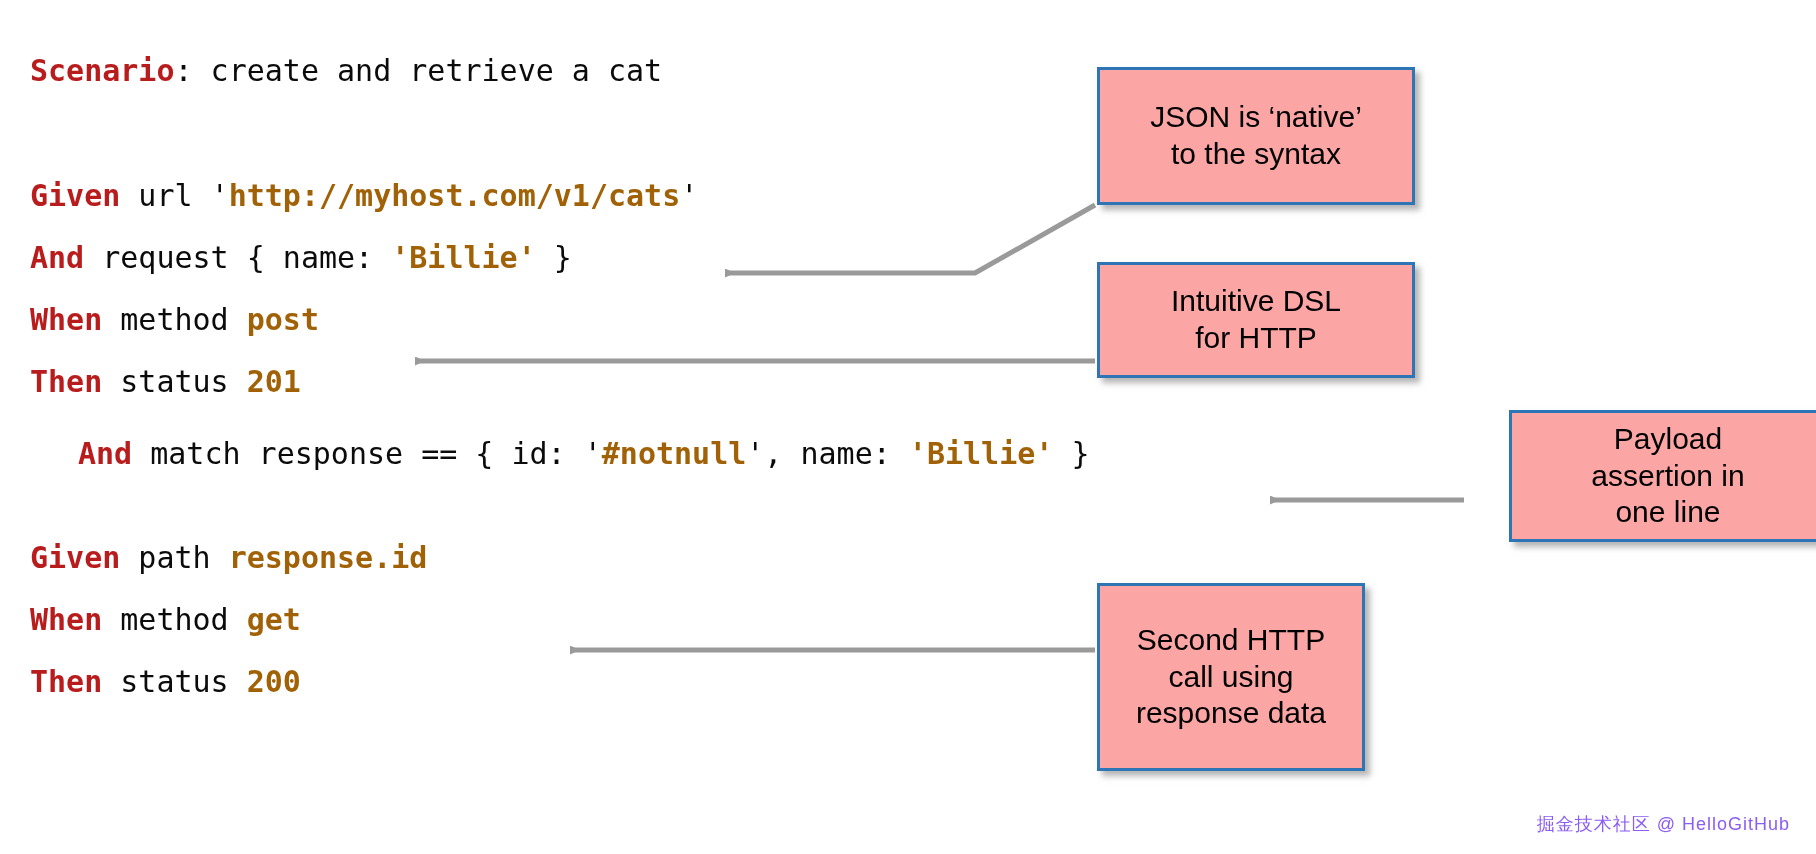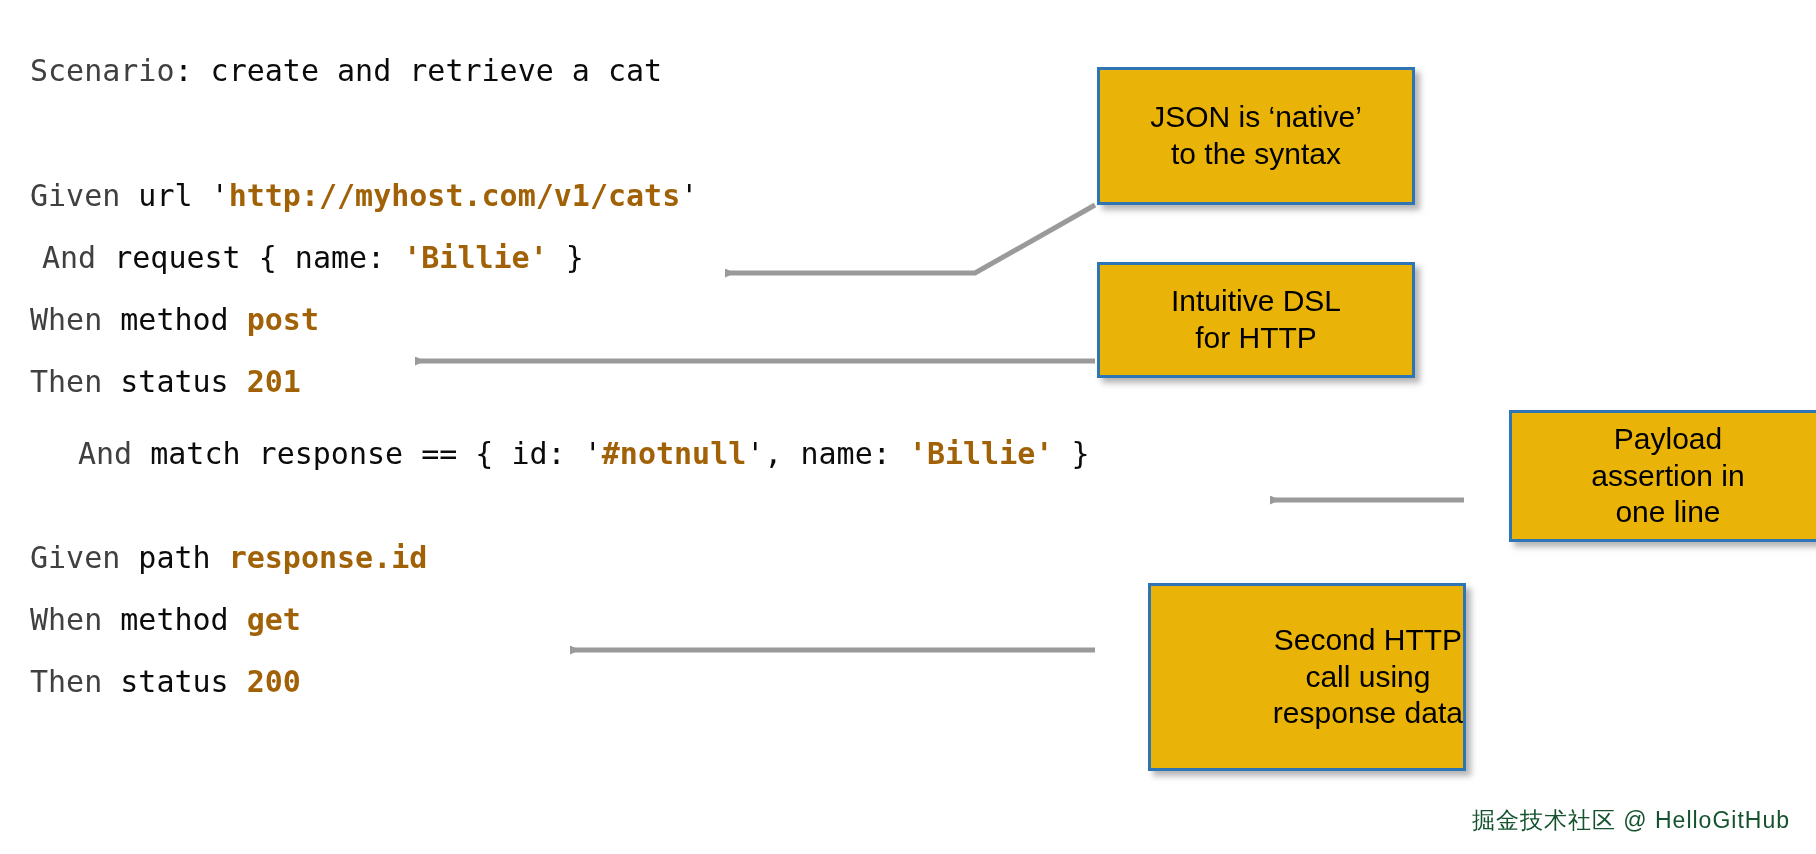--- a/index.html
+++ b/index.html
@@ -25,78 +25,78 @@
   .code-line {
     font-family: "DejaVu Sans Mono", monospace;
     font-size: 30px;
     line-height: 1.0;
     white-space: pre;
     color: #000000;
     letter-spacing: 0px;
     height: 40px;
     display: block;
   }
-  .kw   { color: #404040; font-weight: 400; }
+  .kw   { color: #b91c1c; font-weight: 700; }
   .plain{ color: #0b0b0b; font-weight: 400; }
   .val  { color: #a16207; font-weight: 700; }
 
   
   .l-scenario { position:absolute; left:0;  top:28px; }
   .l-given-url{ position:absolute; left:0;  top:153px; }
-  .l-and-req  { position:absolute; left:12px;  top:215px; }
+  .l-and-req  { position:absolute; left:0;  top:215px; }
   .l-when-post{ position:absolute; left:0;  top:277px; }
   .l-then-201 { position:absolute; left:0;  top:339px; }
   .l-and-match{ position:absolute; left:0;  top:411px;margin-left:48px; }
   .l-given-pth{ position:absolute; left:0;  top:515px; }
   .l-when-get { position:absolute; left:0;  top:577px; }
   .l-then-200 { position:absolute; left:0;  top:639px; }
 
   
   .callout {
     position: absolute;
-    background: #eab308;
+    background: #fca5a5;
     border: 3px solid #2E75B6;
     box-shadow: 5px 5px 6px rgba(120,120,120,0.55);
     box-sizing: border-box;
     display: flex;
     align-items: center;
     justify-content: center;
     text-align: center;
   }
   .callout span {
     font-family: "Liberation Sans", sans-serif;
     font-size: 30px;
     line-height: 1.22;
     color: #000000;
     display: block;
     white-space: pre-line;
   }
 
   #callout-json      { left: 1097px; top: 67px;  width: 318px; height: 138px; }
   #callout-dsl       { left: 1097px; top: 262px; width: 318px; height: 116px; }
   #callout-payload   { left: 1466px; top: 410px; width: 318px; height: 132px; margin-left: 43px; }
-  #callout-second    { left: 1148px; top: 583px; width: 318px; height: 188px; justify-content: flex-end; }
+  #callout-second    { left: 1097px; top: 583px; width: 268px; height: 188px; }
 
   
   .arrow-svg {
     position: absolute;
     left: 0; top: 0;
     width: 1816px;
     height: 854px;
     pointer-events: none;
   }
 
   
   #watermark {
     position: absolute;
     right: 26px;
     bottom: 18px;
     font-family: "Liberation Sans", sans-serif;
-    font-size: 23px;
-    color: #14532d;
+    font-size: 18px;
+    color: #8b5cf6;
     letter-spacing: 1px;
     white-space: nowrap;
   }
 </style>
 </head>
 <body>
 
 <div id="code-block">
 
   <div class="code-line l-scenario"><span class="kw">Scenario</span><span class="plain">: create and retrieve a cat</span></div>

